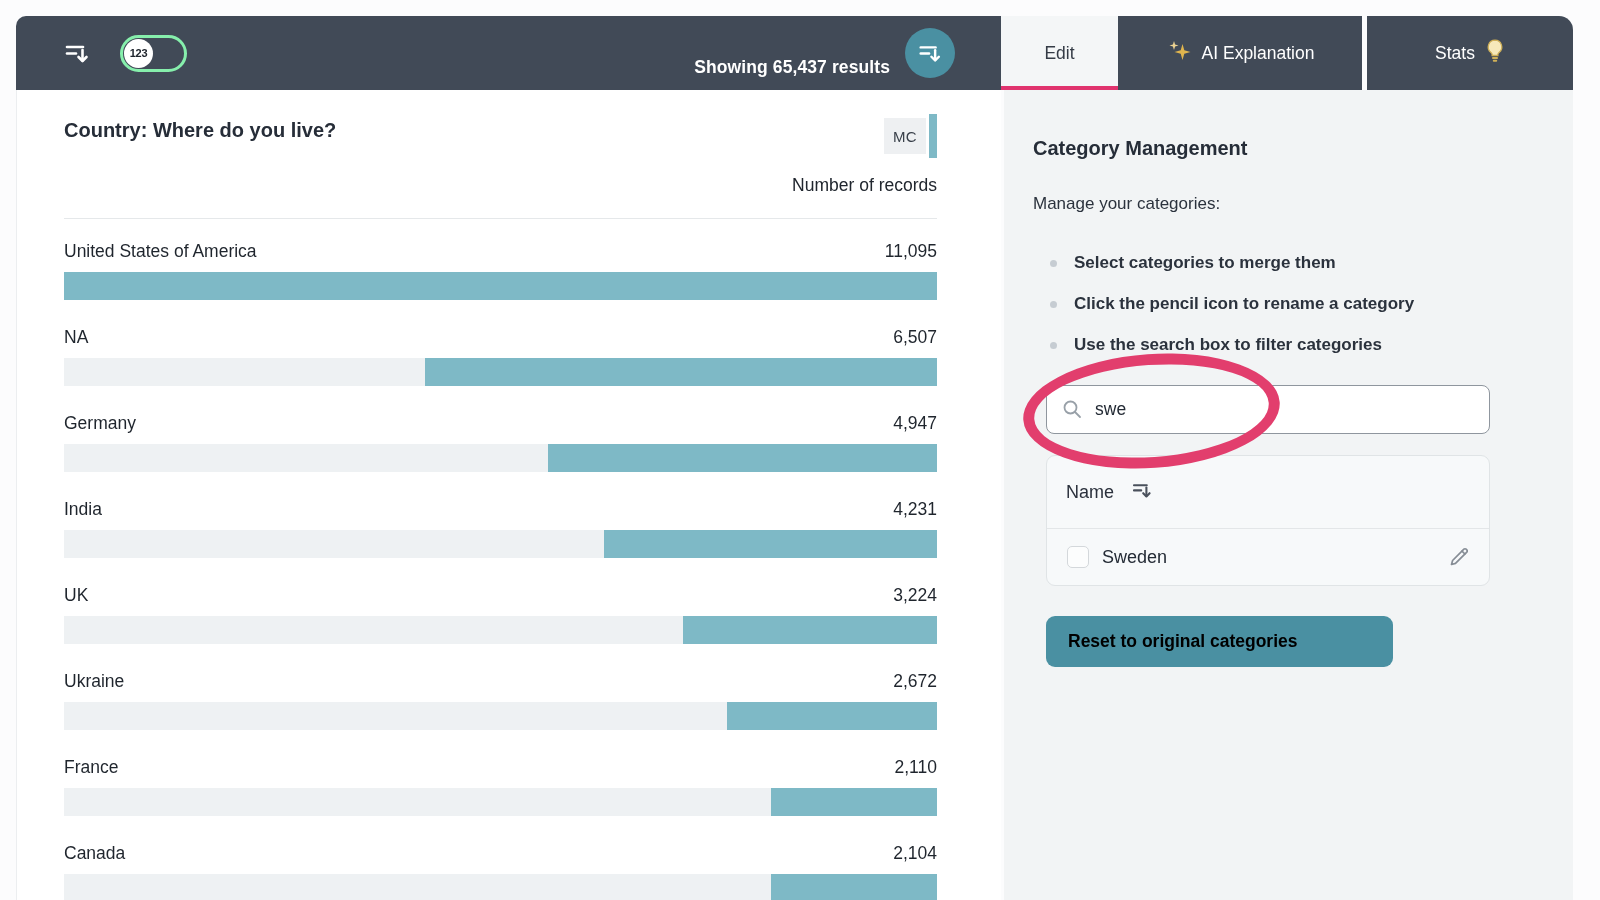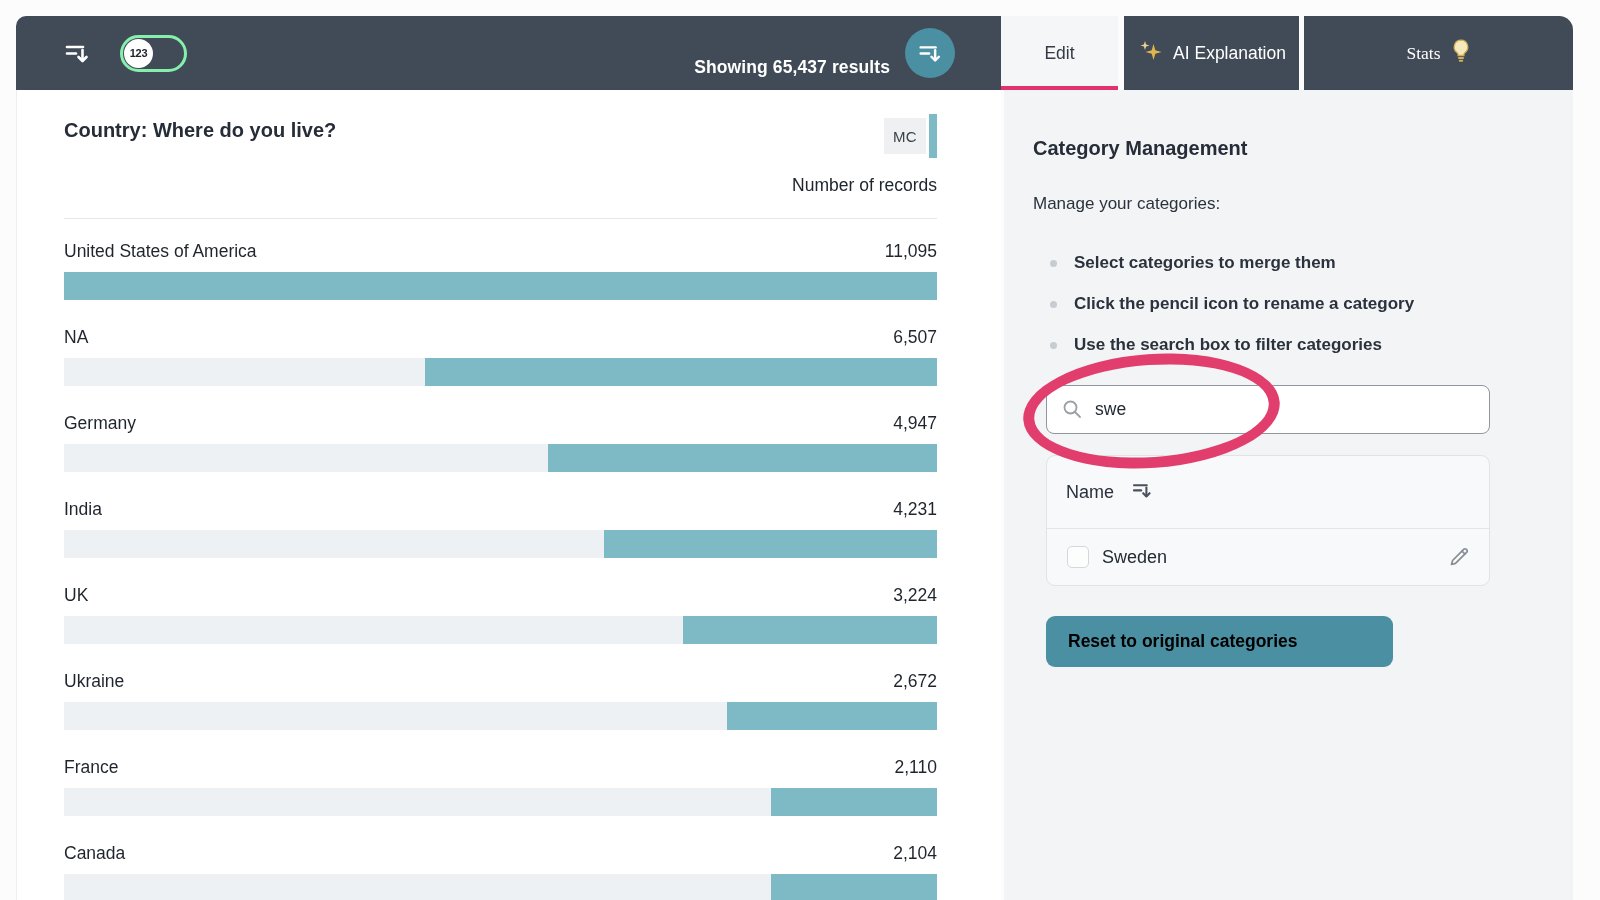--- a/index.html
+++ b/index.html
@@ -42,23 +42,23 @@
   .sort-circle{
     width:50px;height:50px;border-radius:50%;background:var(--teal);
     display:flex;align-items:center;justify-content:center;cursor:pointer;flex:none;
   }
 
   
   .tab{display:flex;align-items:center;justify-content:center;gap:10px;
        font-size:17.5px;color:#fff;background:var(--dark);cursor:pointer;}
   .tab-edit{width:117px;background:#f4f6f7;color:#343b46;position:relative;}
   .tab-edit::after{content:"";position:absolute;left:0;right:0;bottom:0;height:4px;background:var(--pink);}
-  .tab-ai{width:175px;margin-left:6px;}
+  .tab-ai{width:244px;}
   .tab-gap{width:5px;background:transparent;}
-  .tab-stats{flex:1;border-radius:0 14px 0 0;font-family:Liberation Serif, serif;}
+  .tab-stats{flex:1;border-radius:0 14px 0 0;}
 
   
   .main{display:flex;height:810px;}
   .chart-area{
     width:985px;background:#fff;border-left:1px solid #eceef0;
     padding:0 64px 0 47px;overflow:hidden;
   }
   .panel{flex:1;margin-left:3px;background:var(--panel);position:relative;overflow:hidden;}
 
   

